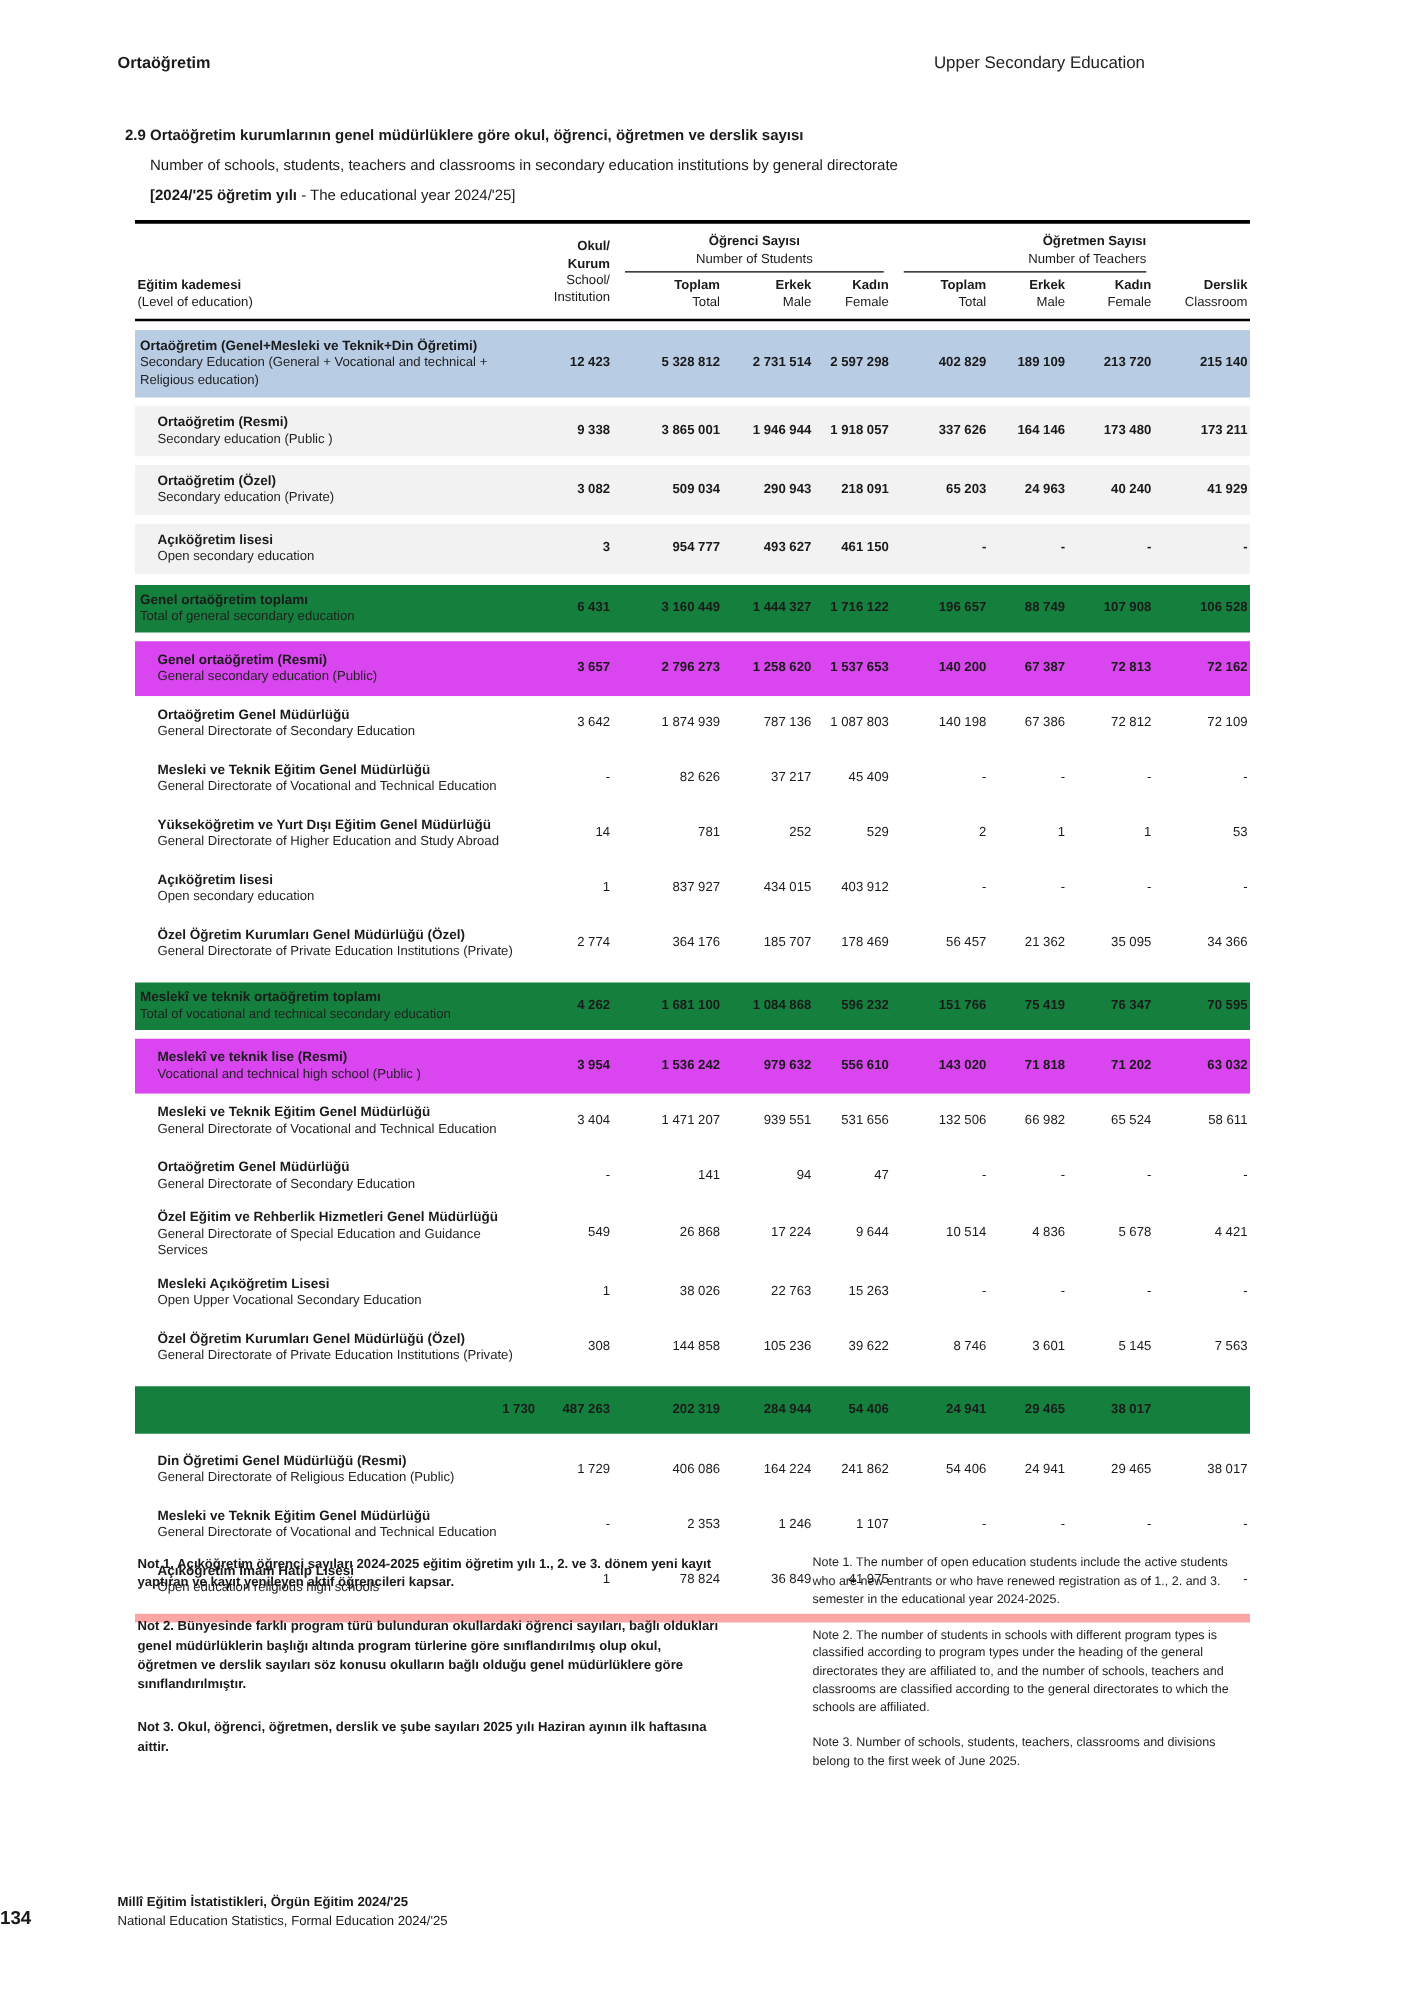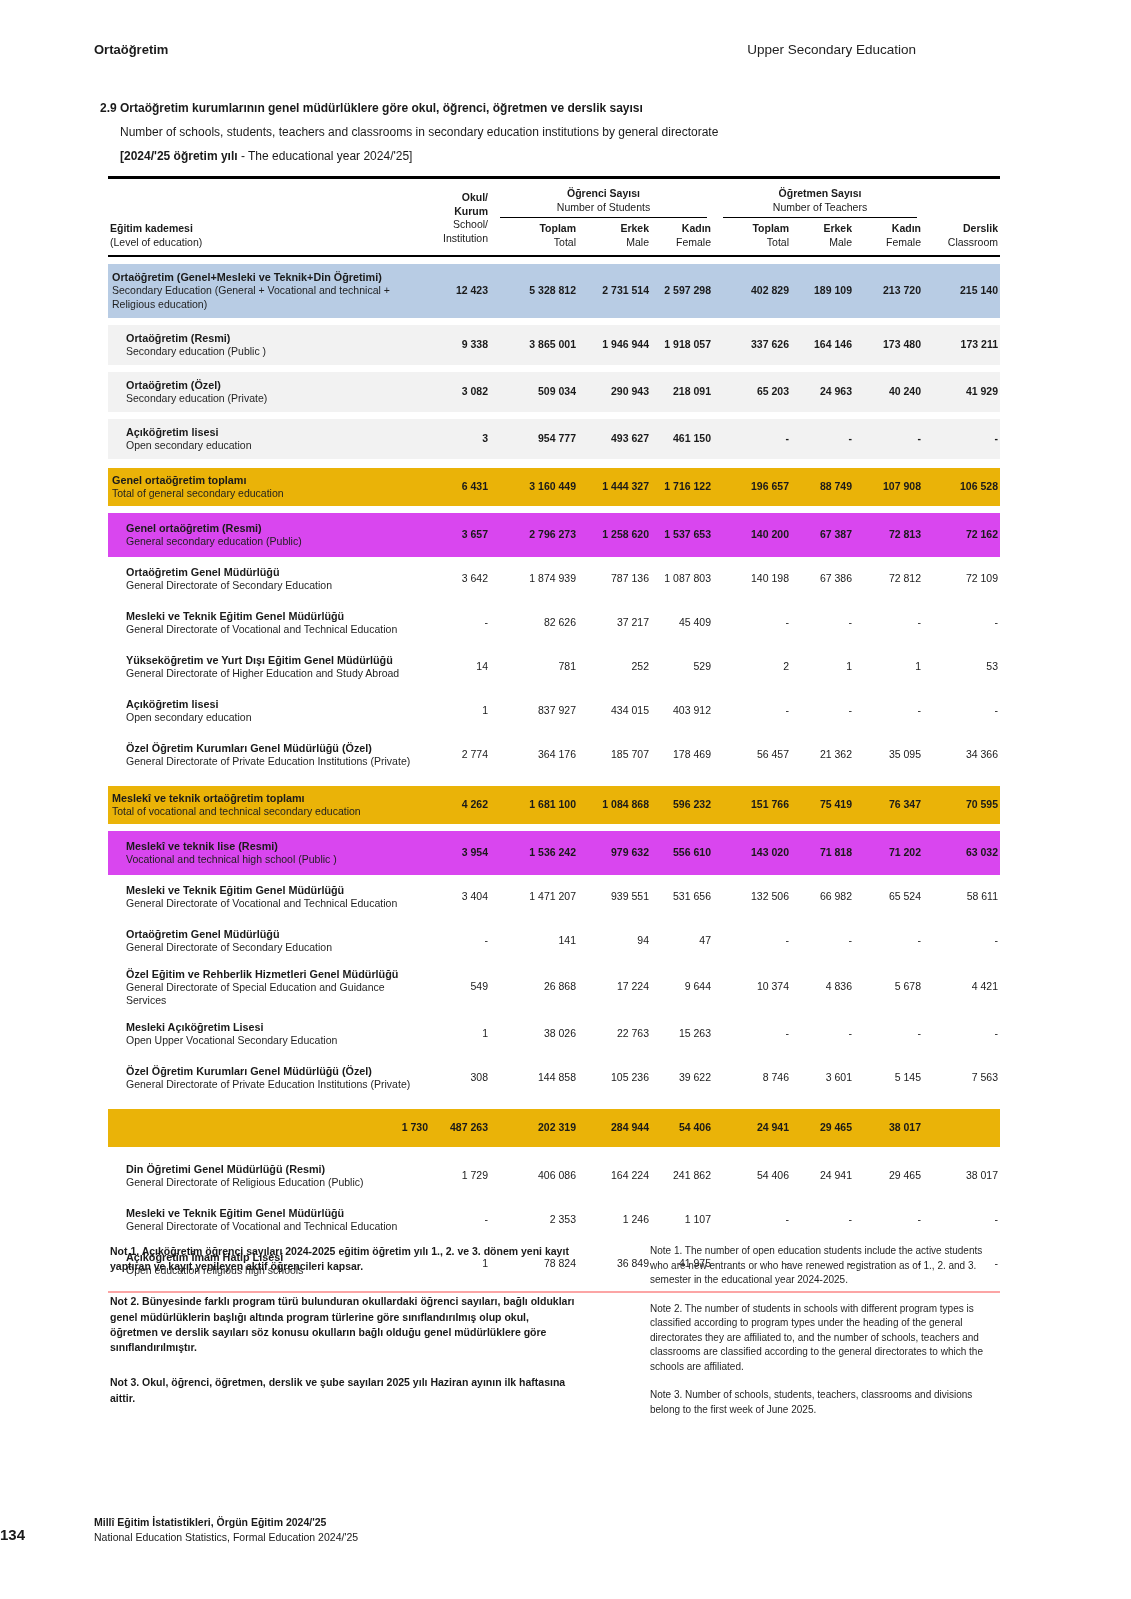--- a/index.html
+++ b/index.html
@@ -41,44 +41,44 @@
     grid-template-rows:auto auto;
     border-top:3px solid #000;
     border-bottom:2px solid #000;
     padding:8px 0 5px;
     line-height:1.3;
   }
   .h-label{grid-column:1; grid-row:1/3; align-self:end; text-align:left; padding-left:2px;}
   .h-school{grid-column:2; grid-row:1/3; align-self:center; text-align:right; padding-right:2px;}
   .h-grp{grid-row:1; text-align:center; border-bottom:1.5px solid #000; padding-bottom:3px; margin:0 6px 4px 10px;}
   .h-grp-students{grid-column:3/6;}
-  .h-grp-teachers{grid-column:6/9;}
+  .h-grp-teachers{grid-column:6/9;text-align:right;}
   .h-sub{grid-row:2; text-align:right; padding-right:2px; align-self:end;}
   .h-sub.c3{grid-column:3;} .h-sub.c4{grid-column:4;} .h-sub.c5{grid-column:5;}
   .h-sub.c6{grid-column:6;} .h-sub.c7{grid-column:7;} .h-sub.c8{grid-column:8;}
   .h-classroom{grid-column:9; grid-row:1/3; align-self:end; text-align:right; padding-right:2px;}
 
-  .tbody{padding-top:7px; border-bottom:2px solid #fca5a5; padding-bottom:5px;}
+  .tbody{padding-top:7px; border-bottom:7px solid #fca5a5; padding-bottom:5px;}
   .row{
     display:grid;
     grid-template-columns:var(--cols);
     align-items:center;
     line-height:1.3;
   }
   .row .label{padding:4px 6px 4px 4px;}
   .row .label.ind{padding-left:18px;}
   .lab-tr{font-weight:bold; font-size:10.8px;}
   .lab-en{font-weight:normal; font-size:10.5px; color:#1f1f1f;}
   .val{text-align:right; padding-right:2px; white-space:nowrap;}
 
   .row.grand{background:#b8cce4; min-height:54px; margin-bottom:7px;}
   .row.grand .val{font-weight:bold;}
   .row.graysub{background:#f2f2f2; min-height:40px; margin-bottom:7px;}
   .row.graysub .val{font-weight:bold;}
-  .row.total{background:#eab308; min-height:38px; margin:9px 0 7px;}
+  .row.total{background:#15803d; min-height:38px; margin:9px 0 7px;}
   .row.total .val{font-weight:bold;}
   .row.boldsub{background:#d946ef; min-height:44px;}
   .row.boldsub .val{font-weight:bold;}
   .row.plain{background:#fff; min-height:44px;}
   .row.plain .val{font-weight:normal;}
 
   
   .notes{
     position:absolute; top:1244px; left:110px; width:890px;
     display:flex; gap:72px;
@@ -377,21 +377,21 @@
         </div>
         <div class="row plain">
           <div class="cell label ind">
             <div class="lab-tr">Özel Eğitim ve Rehberlik Hizmetleri Genel Müdürlüğü</div>
             <div class="lab-en">General Directorate of Special Education and Guidance Services</div>
           </div>
           <div class="cell val">549</div>
           <div class="cell val">26 868</div>
           <div class="cell val">17 224</div>
           <div class="cell val">9 644</div>
-          <div class="cell val">10 374</div>
+          <div class="cell val">10 514</div>
           <div class="cell val">4 836</div>
           <div class="cell val">5 678</div>
           <div class="cell val">4 421</div>
         </div>
         <div class="row plain">
           <div class="cell label ind">
             <div class="lab-tr">Mesleki Açıköğretim Lisesi</div>
             <div class="lab-en">Open Upper Vocational Secondary Education</div>
           </div>
           <div class="cell val">1</div>

